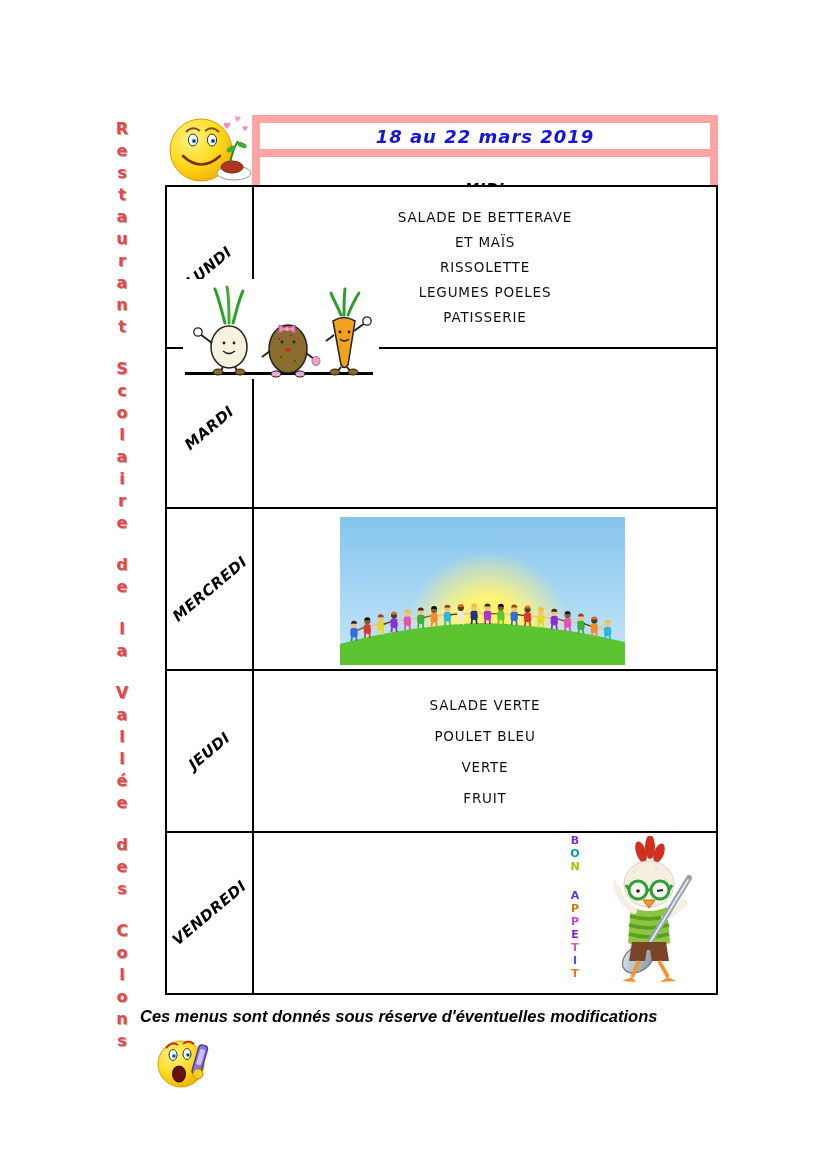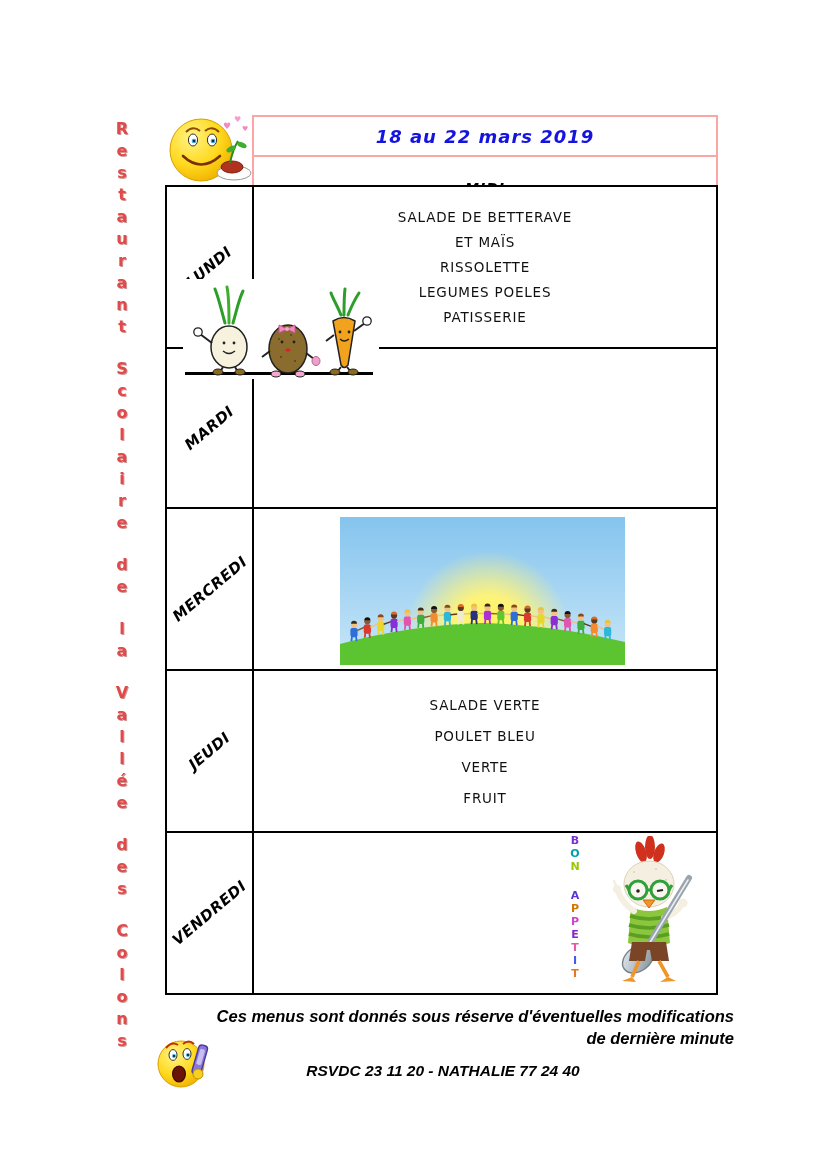--- a/index.html
+++ b/index.html
@@ -7,21 +7,21 @@
           font-family:"DejaVu Sans", sans-serif; overflow:hidden; }
 
   
   .sidebar { position:absolute; left:106px; top:118px; width:32px;
              display:flex; flex-direction:column; align-items:center; z-index:2; }
   .sidebar .ltr { height:22px; line-height:22px; font-size:16px; font-weight:bold;
                   color:#e04a4a; text-shadow:1px 1px 0 rgba(150,20,20,.45); }
   .sidebar .gap { height:20px; }
 
   
-  .hcell { position:absolute; box-sizing:border-box; border:2px solid #fca5a5;
+  .hcell { position:absolute; box-sizing:border-box; border:8px solid #fca5a5;
            display:flex; align-items:center; justify-content:center; background:#fff; }
   #date-cell { left:252px; top:115px; width:466px; height:42px; }
   #date-cell .txt { color:#1414e0; font-size:18px; font-weight:bold; font-style:italic; letter-spacing:1px; }
   #midi-cell { left:252px; top:157px; width:466px; height:28px; border-top:none; border-bottom:none; }
   #midi-cell .txt { color:#000; font-size:14px; font-weight:bold; font-style:italic; letter-spacing:1px;margin-top:33px; }
 
   
   #menu-table { position:absolute; left:165px; top:185px; width:553px; height:810px;
                 box-sizing:border-box; border:2px solid #000; display:flex; flex-direction:column;
                 background:#fff; z-index:1; }
@@ -46,21 +46,21 @@
   #children-sun  { left:340px; top:517px; width:285px; height:148px; }
   #chicken       { left:586px; top:836px; width:120px; height:156px; }
   #smiley-phone  { left:156px; top:1035px; width:62px; height:58px; }
 
   #bon-appetit { position:absolute; left:567px; top:834px; width:16px; z-index:4;
                  display:flex; flex-direction:column; align-items:center; }
   #bon-appetit .bl { height:13px; line-height:13px; font-size:11px; font-weight:bold; }
   #bon-appetit .bgap { height:16px; }
 
   
-  #footer-note { position:absolute; left:140px; top:1005px; width:594px; text-align:right;
+  #footer-note { position:absolute; left:140px; top:1005px; width:594px; text-align:left;
                  font-family:"Liberation Sans", sans-serif; font-weight:bold; font-style:italic;
                  font-size:16.5px; color:#000; line-height:22px; }
   #footer-contact { position:absolute; left:160px; top:1062px; width:566px; text-align:center;
                  font-family:"Liberation Sans", sans-serif; font-weight:bold; font-style:italic;
                  font-size:15.5px; color:#000; }
 </style>
 </head>
 <body>
 
 <div class="page">
@@ -483,17 +483,15 @@
     <ellipse cx="23" cy="39" rx="6.4" ry="8" fill="#6a1408" stroke="#3a0a04" stroke-width="1.2"></ellipse>
     <g transform="rotate(16 44 26)">
       <rect x="39" y="10" width="9" height="30" rx="3.4" fill="#8a78d8" stroke="#4a3aa0" stroke-width="1.4"></rect>
       <rect x="41" y="14" width="5" height="16" rx="1.5" fill="#c8c0f0"></rect>
     </g>
     <circle cx="42" cy="39" r="5" fill="#f5d020" stroke="#c09000" stroke-width="1"></circle>
   </svg>
 
   <div id="footer-note">
     <div>Ces menus sont donnés sous réserve d'éventuelles modifications</div>
-    <div>de dernière minute</div>
   </div>
-  <div id="footer-contact">RSVDC 23 11 20  -  NATHALIE 77 24 40</div>
 
 </div>
 
 </body></html>

